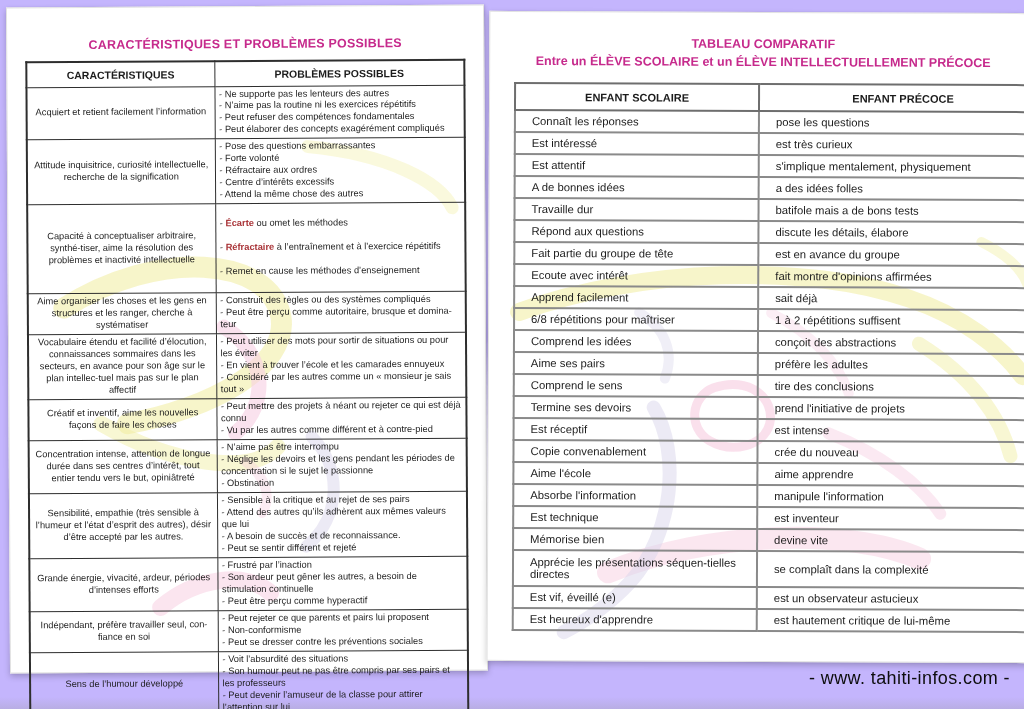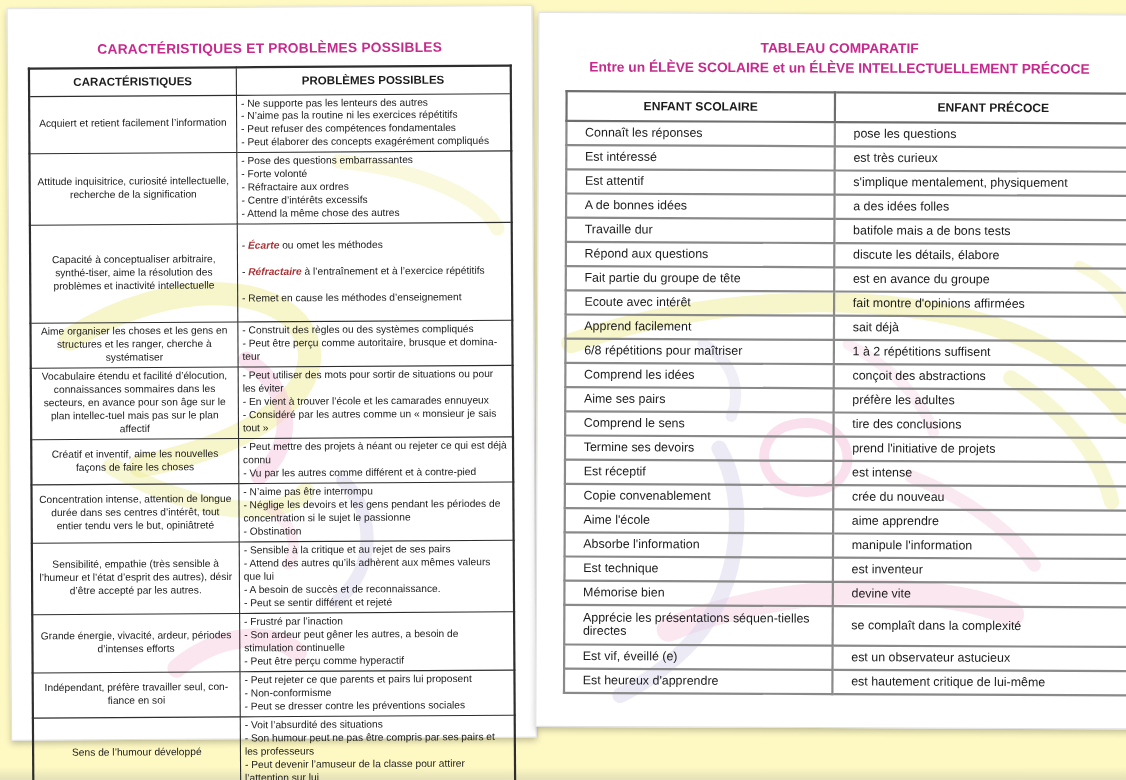--- a/index.html
+++ b/index.html
@@ -1,39 +1,39 @@
 <!DOCTYPE html>
 <html><head>
 <meta charset="utf-8">
 <style>
   * { margin:0; padding:0; box-sizing:border-box; }
   html,body { width:1024px; height:709px; overflow:hidden; background:#fdfdfd;
     font-family:"Liberation Sans", sans-serif; }
-  .stage { position:relative; width:1024px; height:709px; background:#fef9c3; }
+  .stage { position:relative; width:1024px; height:709px; background:#c4b5fd; }
 
   
   .page { position:absolute; background:#fff; border:1px solid #e2e2e2;
     box-shadow:0 3px 6px rgba(0,0,0,.22), 1px 0 2px rgba(0,0,0,.08); }
   .page-left  { left:8px;  top:6px;  width:478px; height:666px; transform:rotate(-0.35deg); }
   .page-right { left:488px; top:12px; width:548px; height:650px; transform:rotate(0.25deg); }
   .decor { position:absolute; inset:0; z-index:1; pointer-events:none; }
   .page-content { position:relative; z-index:2; }
 
   
   .ltitle { margin-top:30px; text-align:center; font-weight:bold; font-size:12.5px;
     letter-spacing:.2px; color:#c62a8c; }
   table { border-collapse:collapse; background:transparent; }
   .ltable { margin:9px auto 0 auto; width:440px; border:2px solid #2e2e2e; table-layout:fixed; }
   .ltable th, .ltable td { border:1px solid #2e2e2e; color:#1c1c1c; }
   .ltable th { height:25px; font-size:10.5px; font-weight:bold; text-align:center; }
   .ltable td { font-size:9.3px; line-height:1.29; padding:2px 4px; vertical-align:middle; }
   td.cchar { text-align:center; }
   td.cprob { text-align:left; white-space:pre-line; }
   .cprob div { white-space:pre-line; }
-  .red { color:#a93438; font-weight:bold;font-style:italic; }
+  .red { color:#a93438; font-weight:bold; }
 
   
   .rtitle { margin-top:22px; text-align:center; font-weight:bold; font-size:12.5px;
     color:#c62a8c; line-height:1.45; }
   .rtable { margin:12px 0 0 24px; width:534px; border:2px solid #6e6e6e; table-layout:fixed; }
   .rtable th { border:2px solid #6e6e6e; height:27px; font-size:11px; font-weight:bold;
     text-align:center; color:#1c1c1c; }
   .rtable td { border-top:2px solid #8a8a8a; border-bottom:2px solid #8a8a8a;
     border-left:2px solid #8a8a8a; border-right:2px solid #8a8a8a;
     height:22px; font-size:11.3px; color:#1c1c1c; padding:2px 4px 2px 16px; text-align:left; }
@@ -265,13 +265,14 @@
             </tr>
         <tr>
               <td>Est heureux d'apprendre</td>
               <td>est hautement critique de lui-même</td>
             </tr>
       </tbody>
         </table>
     </div>
   </div>
 
+  <div class="footer">- www. tahiti-infos.com -</div>
 </div>
 
 </body></html>

